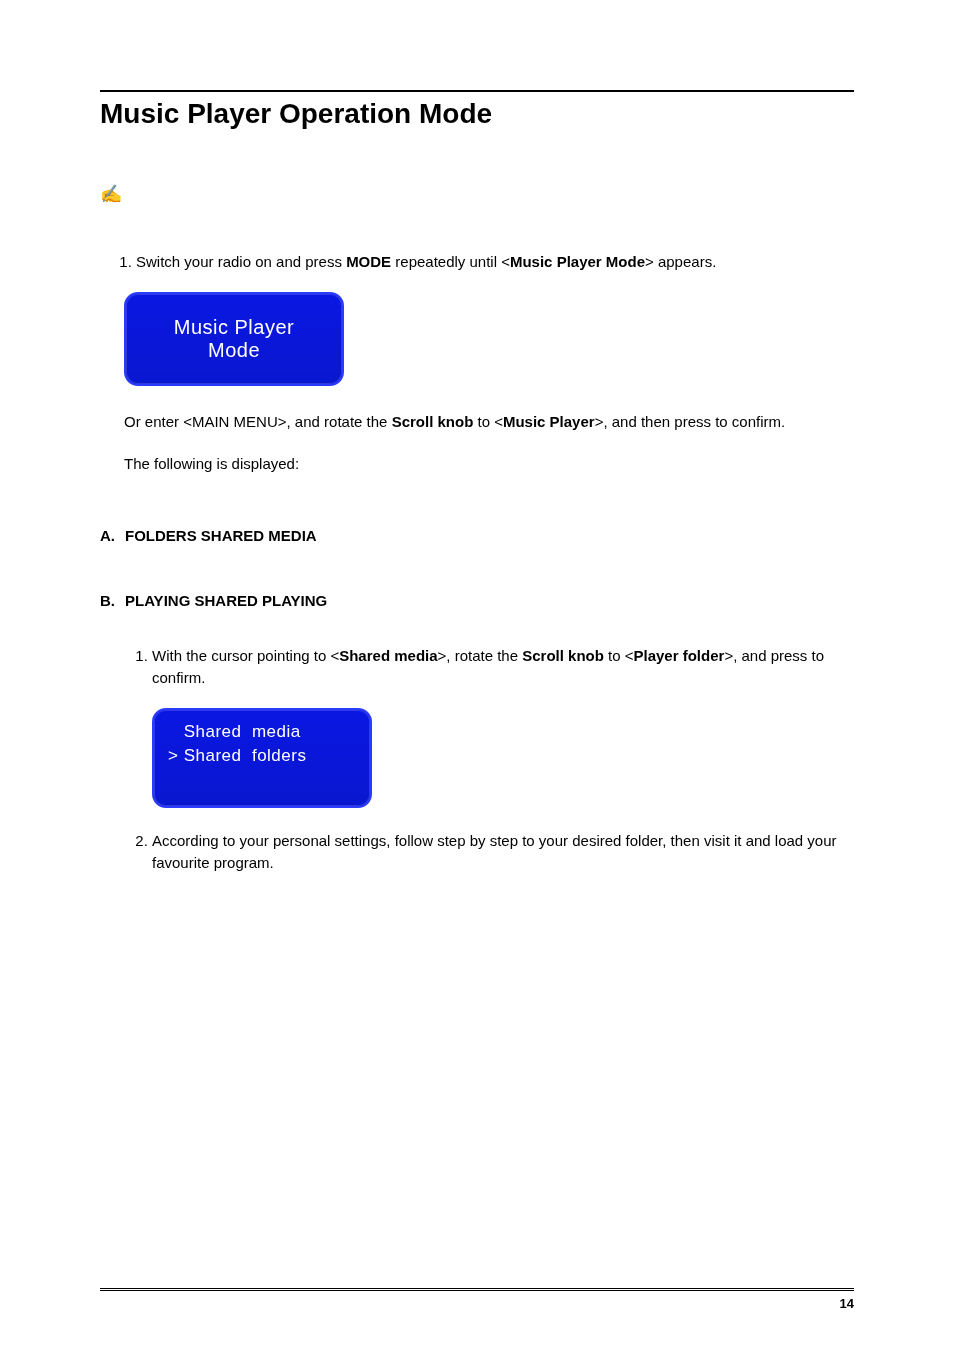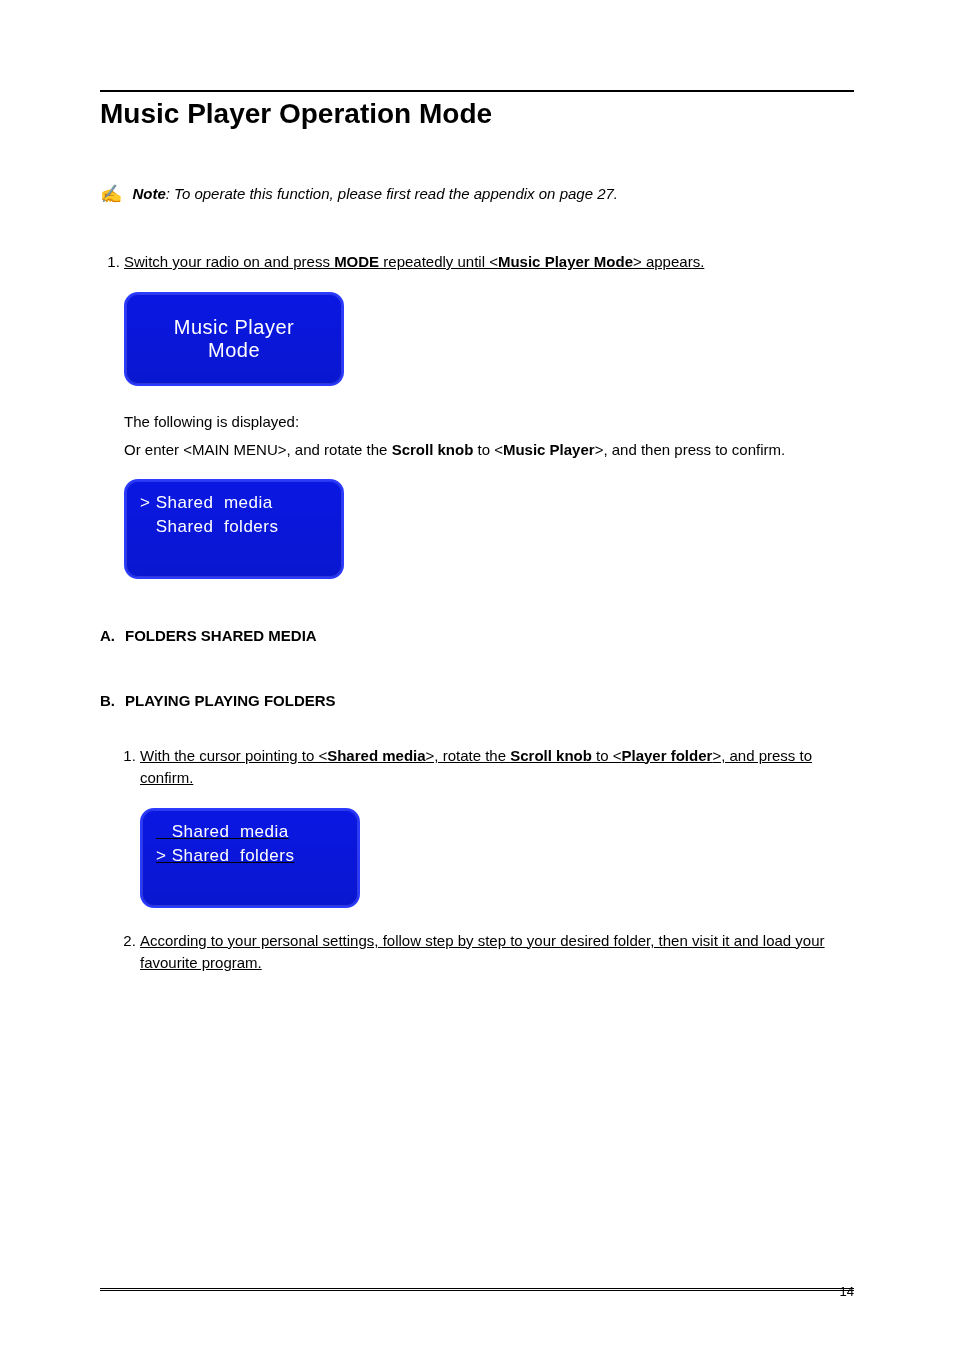--- a/index.html
+++ b/index.html
@@ -33,22 +33,21 @@
     font-style: italic;
   }
   .note-row .hand-icon {
     font-style: normal;
     font-size: 18px;
     line-height: 1;
   }
   .note-row .note-label { font-weight: bold; }
   ol.main-list, ol.sub-list {
     padding-left: 24px;
-    margin: 0;
-    text-decoration: underline;
+    margin: 12px;
   }
   ol.main-list > li, ol.sub-list > li {
     margin-bottom: 18px;
     line-height: 1.5;
   }
   .indent-block {
     margin-left: 24px;
     line-height: 1.9;
   }
   .screen {
@@ -91,74 +90,67 @@
     left: 100px;
     right: 100px;
     bottom: 60px;
     border-top: 1px solid #000;
     border-bottom: 1px solid #000;
     height: 3px;
   }
   .page-num {
     position: absolute;
     right: 100px;
-    bottom: 52px;
-    font-weight: normal;
+    bottom: 40px;
+    font-weight: bold;
     font-size: 13px;
     text-align: center;
   }
   b { font-weight: bold; }
 </style>
 </head>
 <body>
 
 <div class="page">
 
   <div class="rule"></div>
   <h1>Music Player Operation Mode</h1>
 
   <div class="note-row">
     <span class="hand-icon">✍</span>
-    <span>
-      <span class="note-label">Note</span><span>: To operate this function, please first read the appendix on page 27.</span>
-    </span>
   </div>
 
   <ol class="main-list">
     <li>
       <span>Switch your radio on and press </span><b>MODE</b><span> repeatedly until &lt;</span><b>Music Player Mode</b><span>&gt; appears.</span>
     </li>
   </ol>
 
   <div class="screen center">
     <div>Music Player</div>
     <div>Mode</div>
   </div>
 
   <div class="indent-block">
-    <div style="margin-top:14px">The following is displayed:</div>
     <div>
       <span>Or enter &lt;MAIN MENU&gt;, and rotate the </span><b>Scroll knob</b><span> to &lt;</span><b>Music Player</b><span>&gt;, and then press to confirm.</span>
     </div>
+    <div style="margin-top:14px">The following is displayed:</div>
   </div>
 
-  <div class="screen list">
-    <div class="row">&gt; Shared  media</div>
-    <div class="row">   Shared  folders</div>
-  </div>
 
   <div class="section-heading">
     <span>A.</span>
     <span>FOLDERS SHARED MEDIA</span>
   </div>
 
 
   <div class="section-heading">
     <span>B.</span>
-    <span>PLAYING PLAYING FOLDERS</span>
+    <span>PLAYING SHARED PLAYING</span>
   </div>
 
   <ol class="sub-list" style="padding-left:40px">
     <li>
       <span>With the cursor pointing to &lt;</span><b>Shared media</b><span>&gt;, rotate the </span><b>Scroll knob</b><span> to &lt;</span><b>Player folder</b><span>&gt;, and press to confirm.</span>
 
       <div class="screen list" style="margin-left:0; margin-top:18px;">
         <div class="row">   Shared  media</div>
         <div class="row">&gt; Shared  folders</div>
       </div>

